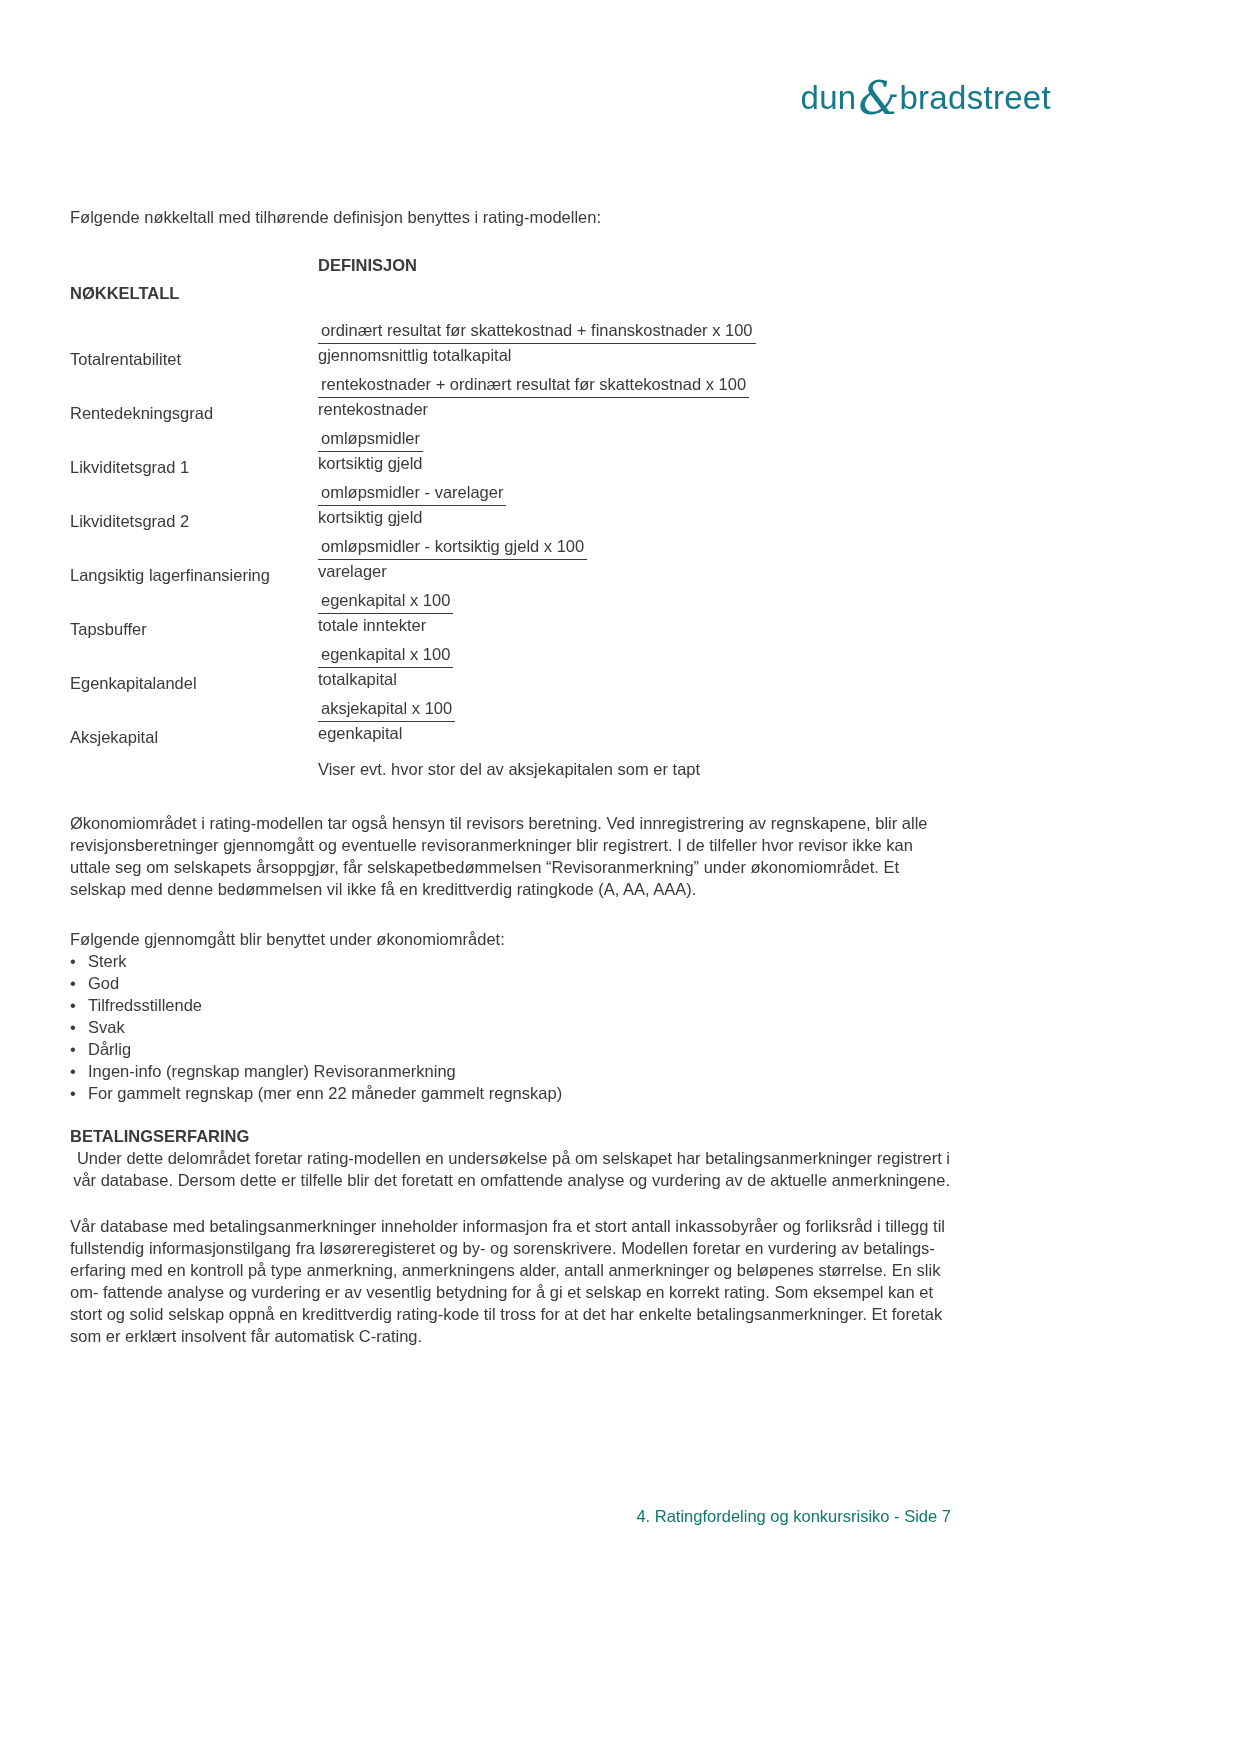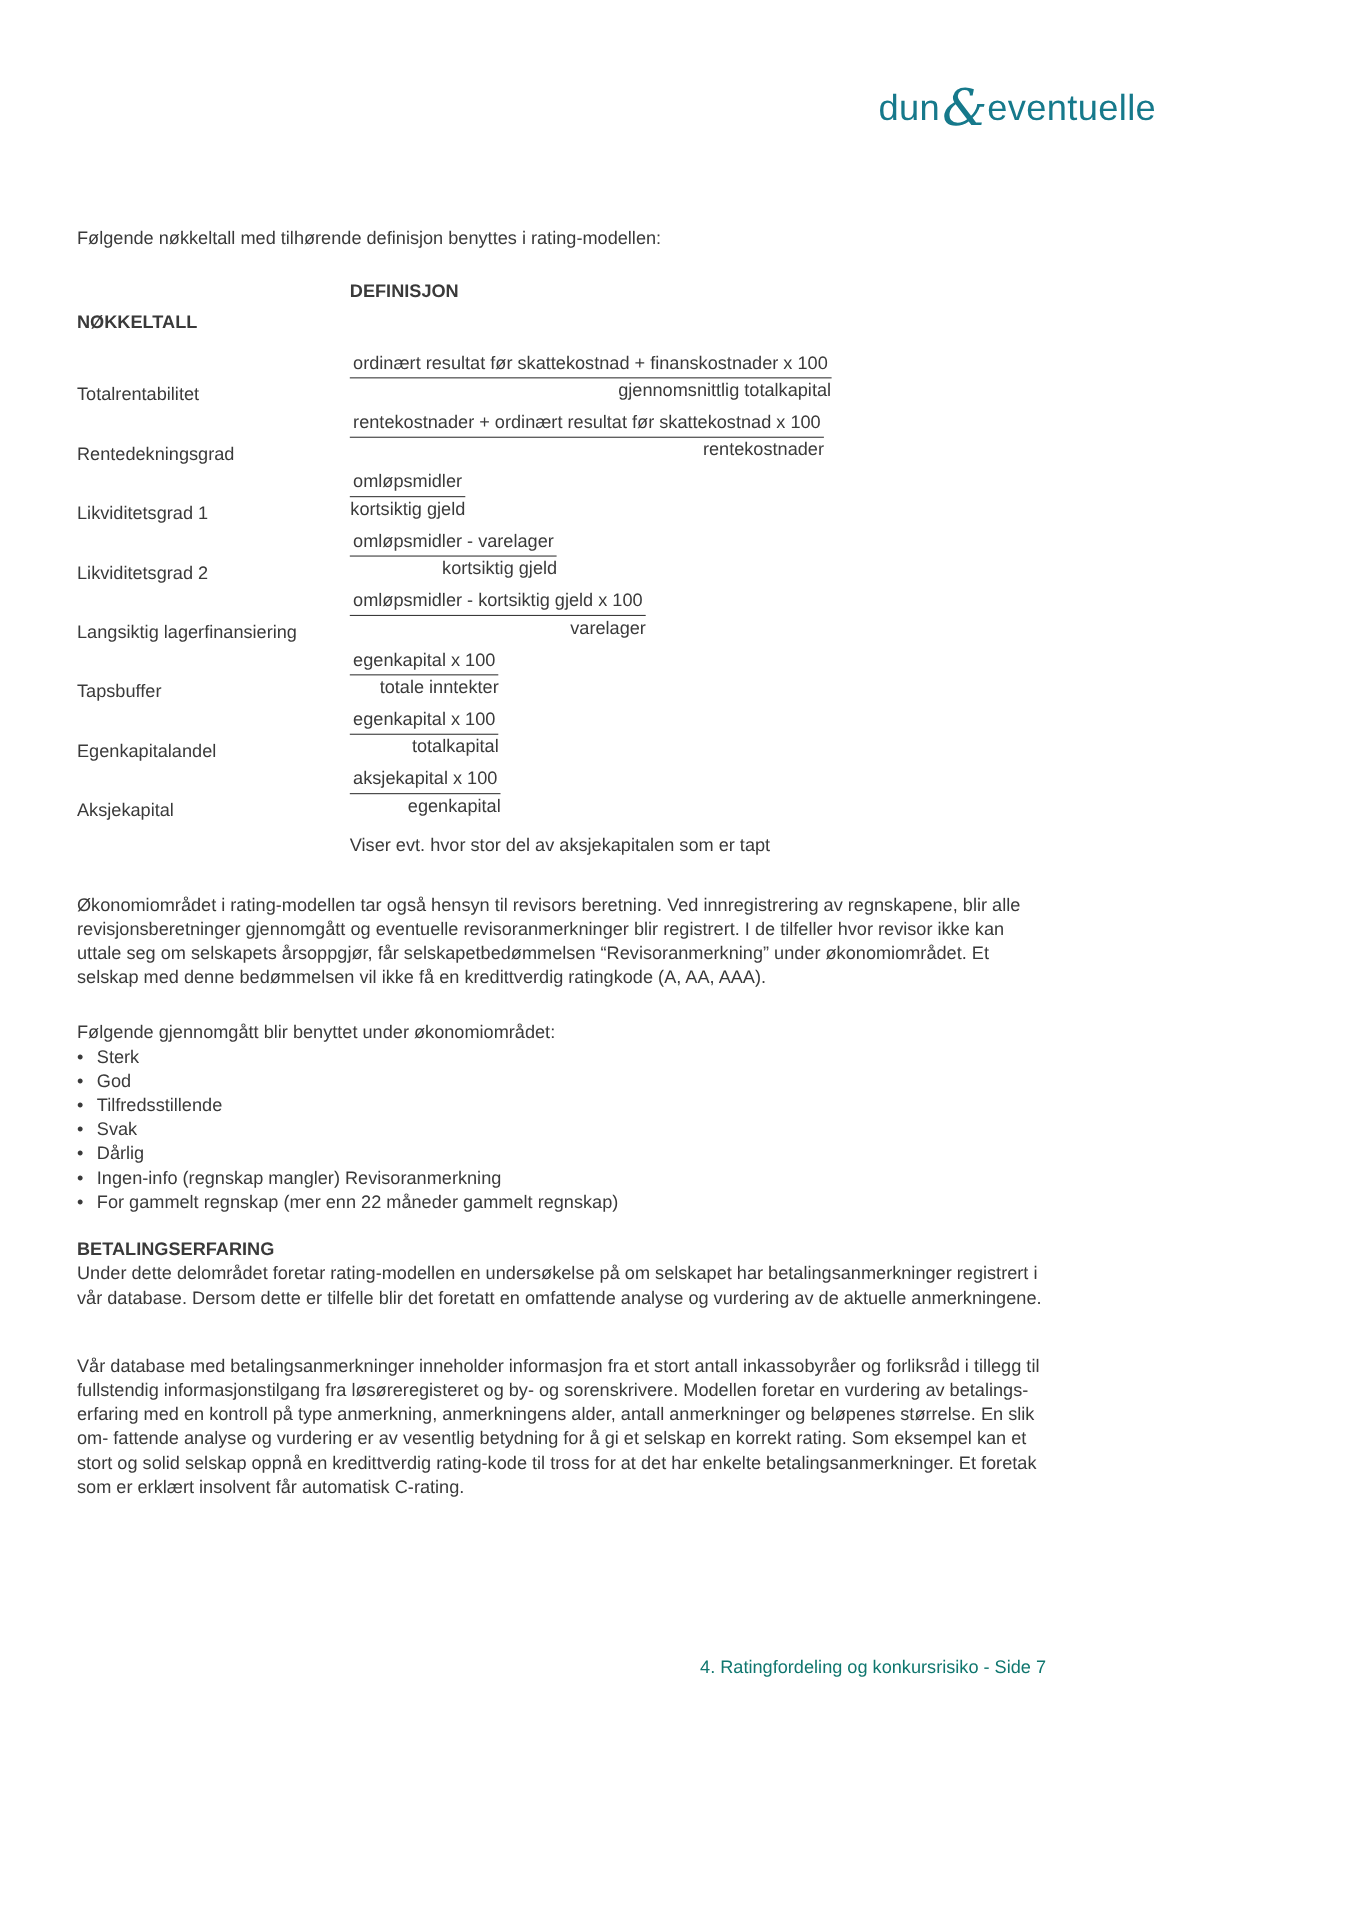--- a/index.html
+++ b/index.html
@@ -45,55 +45,55 @@
     width:880px;
     font-size:16.5px;
     line-height:22px;
   }
   .intro { margin-bottom:26px; }
 
   
   .ratio-header { display:flex; font-weight:bold; margin-bottom:16px; }
   .col-label { width:248px; flex:0 0 248px;margin-top:28px; }
   .ratio-row { display:flex; margin-bottom:4px; align-items:flex-start; }
-  .fraction { display:inline-block; text-align:right; line-height:21px; }
+  .fraction { display:inline-block; text-align:left; line-height:21px; }
   .fraction .num {
     display:inline-block;
     border-bottom:1px solid #3a3a3a;
     padding:0 3px 2px 3px;
   }
   .fraction .den { display:block; margin-top:1px; }
   .ratio-note { margin-left:248px; margin-top:10px; margin-bottom:32px; }
 
   
   .para { margin-bottom:28px; }
   .list-intro { margin-bottom:0; }
   .bullets { list-style:none; margin:0 0 21px 0; }
   .bullets li { display:flex; }
   .bullets .dot { width:18px; flex:0 0 18px; }
   .section-heading { font-size:16.5px; line-height:22px; font-weight:bold; }
-  .tight { margin-bottom:40px; }
+  .tight { margin-bottom:24px;text-align:right; }
 
   
   .footer {
     position:absolute;
     top:1505px;
     right:290px;
     font-size:16.5px;
     line-height:22px;
     color:#0f766e;
   }
 </style>
 </head>
 <body>
 
 <div class="page">
 
   <header class="logo">
-    <span class="logo-word">dun</span><span class="logo-amp">&amp;</span><span class="logo-word">eventuelle</span>
+    <span class="logo-word">dun</span><span class="logo-amp">&amp;</span><span class="logo-word">bradstreet</span>
   </header>
 
   <main class="content">
 
     <p class="intro">Følgende nøkkeltall med tilhørende definisjon benyttes i rating-modellen:</p>
 
     <section class="ratio-table">
 
       <div class="ratio-header">
         <div class="col-label">NØKKELTALL</div>

